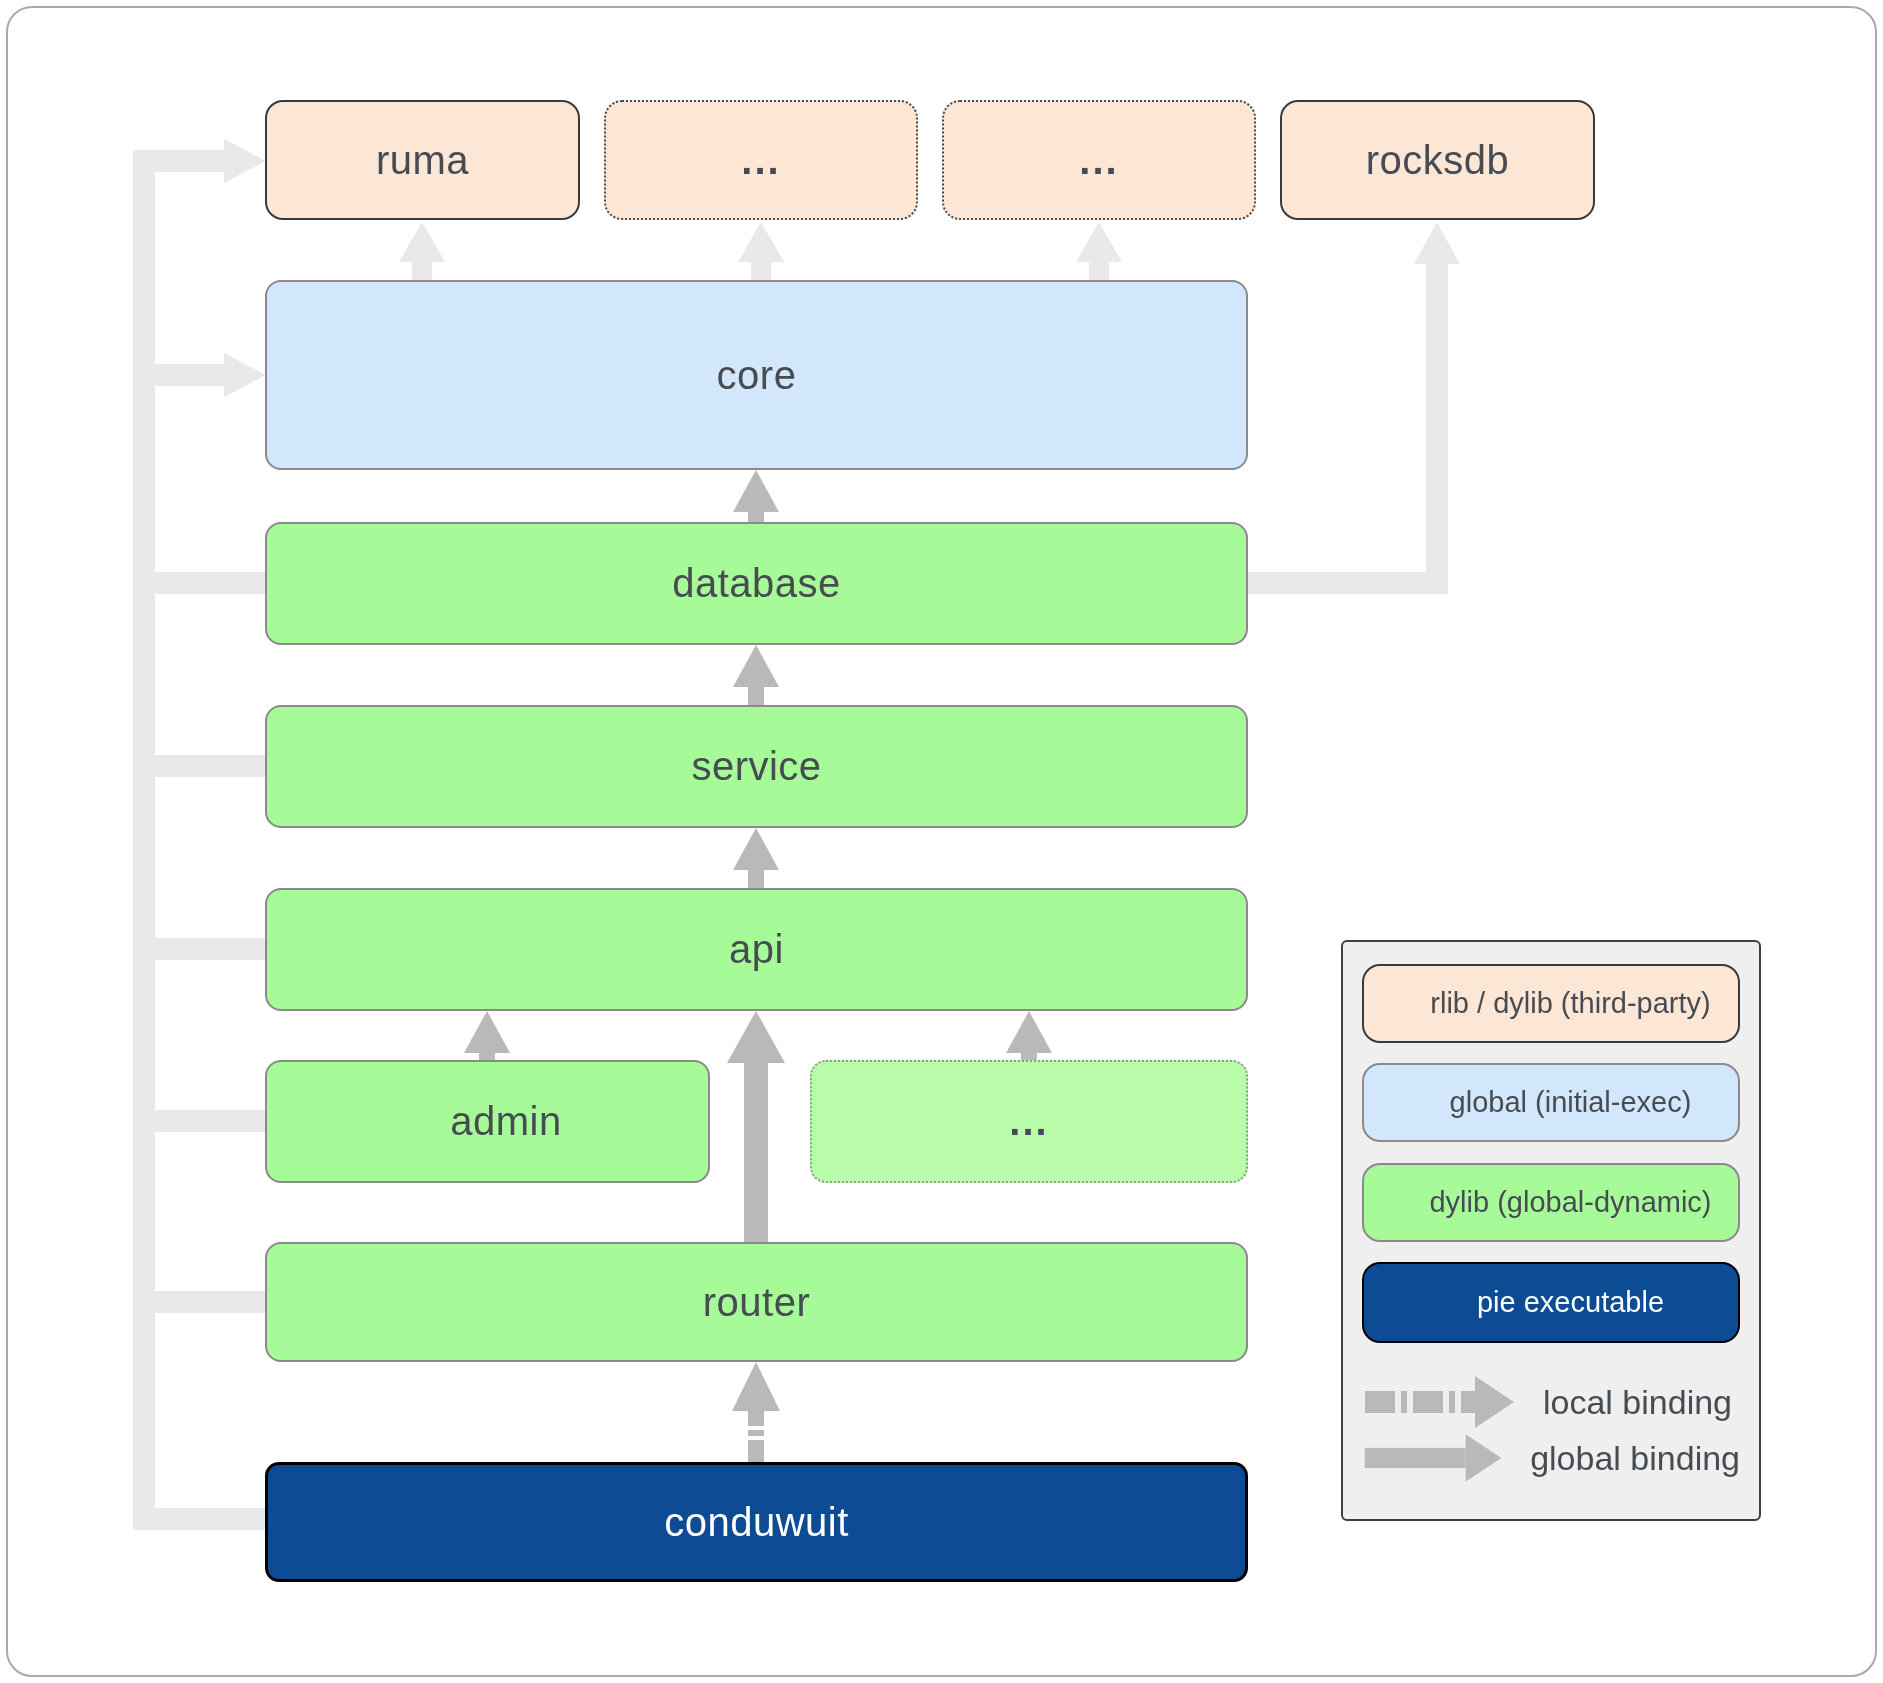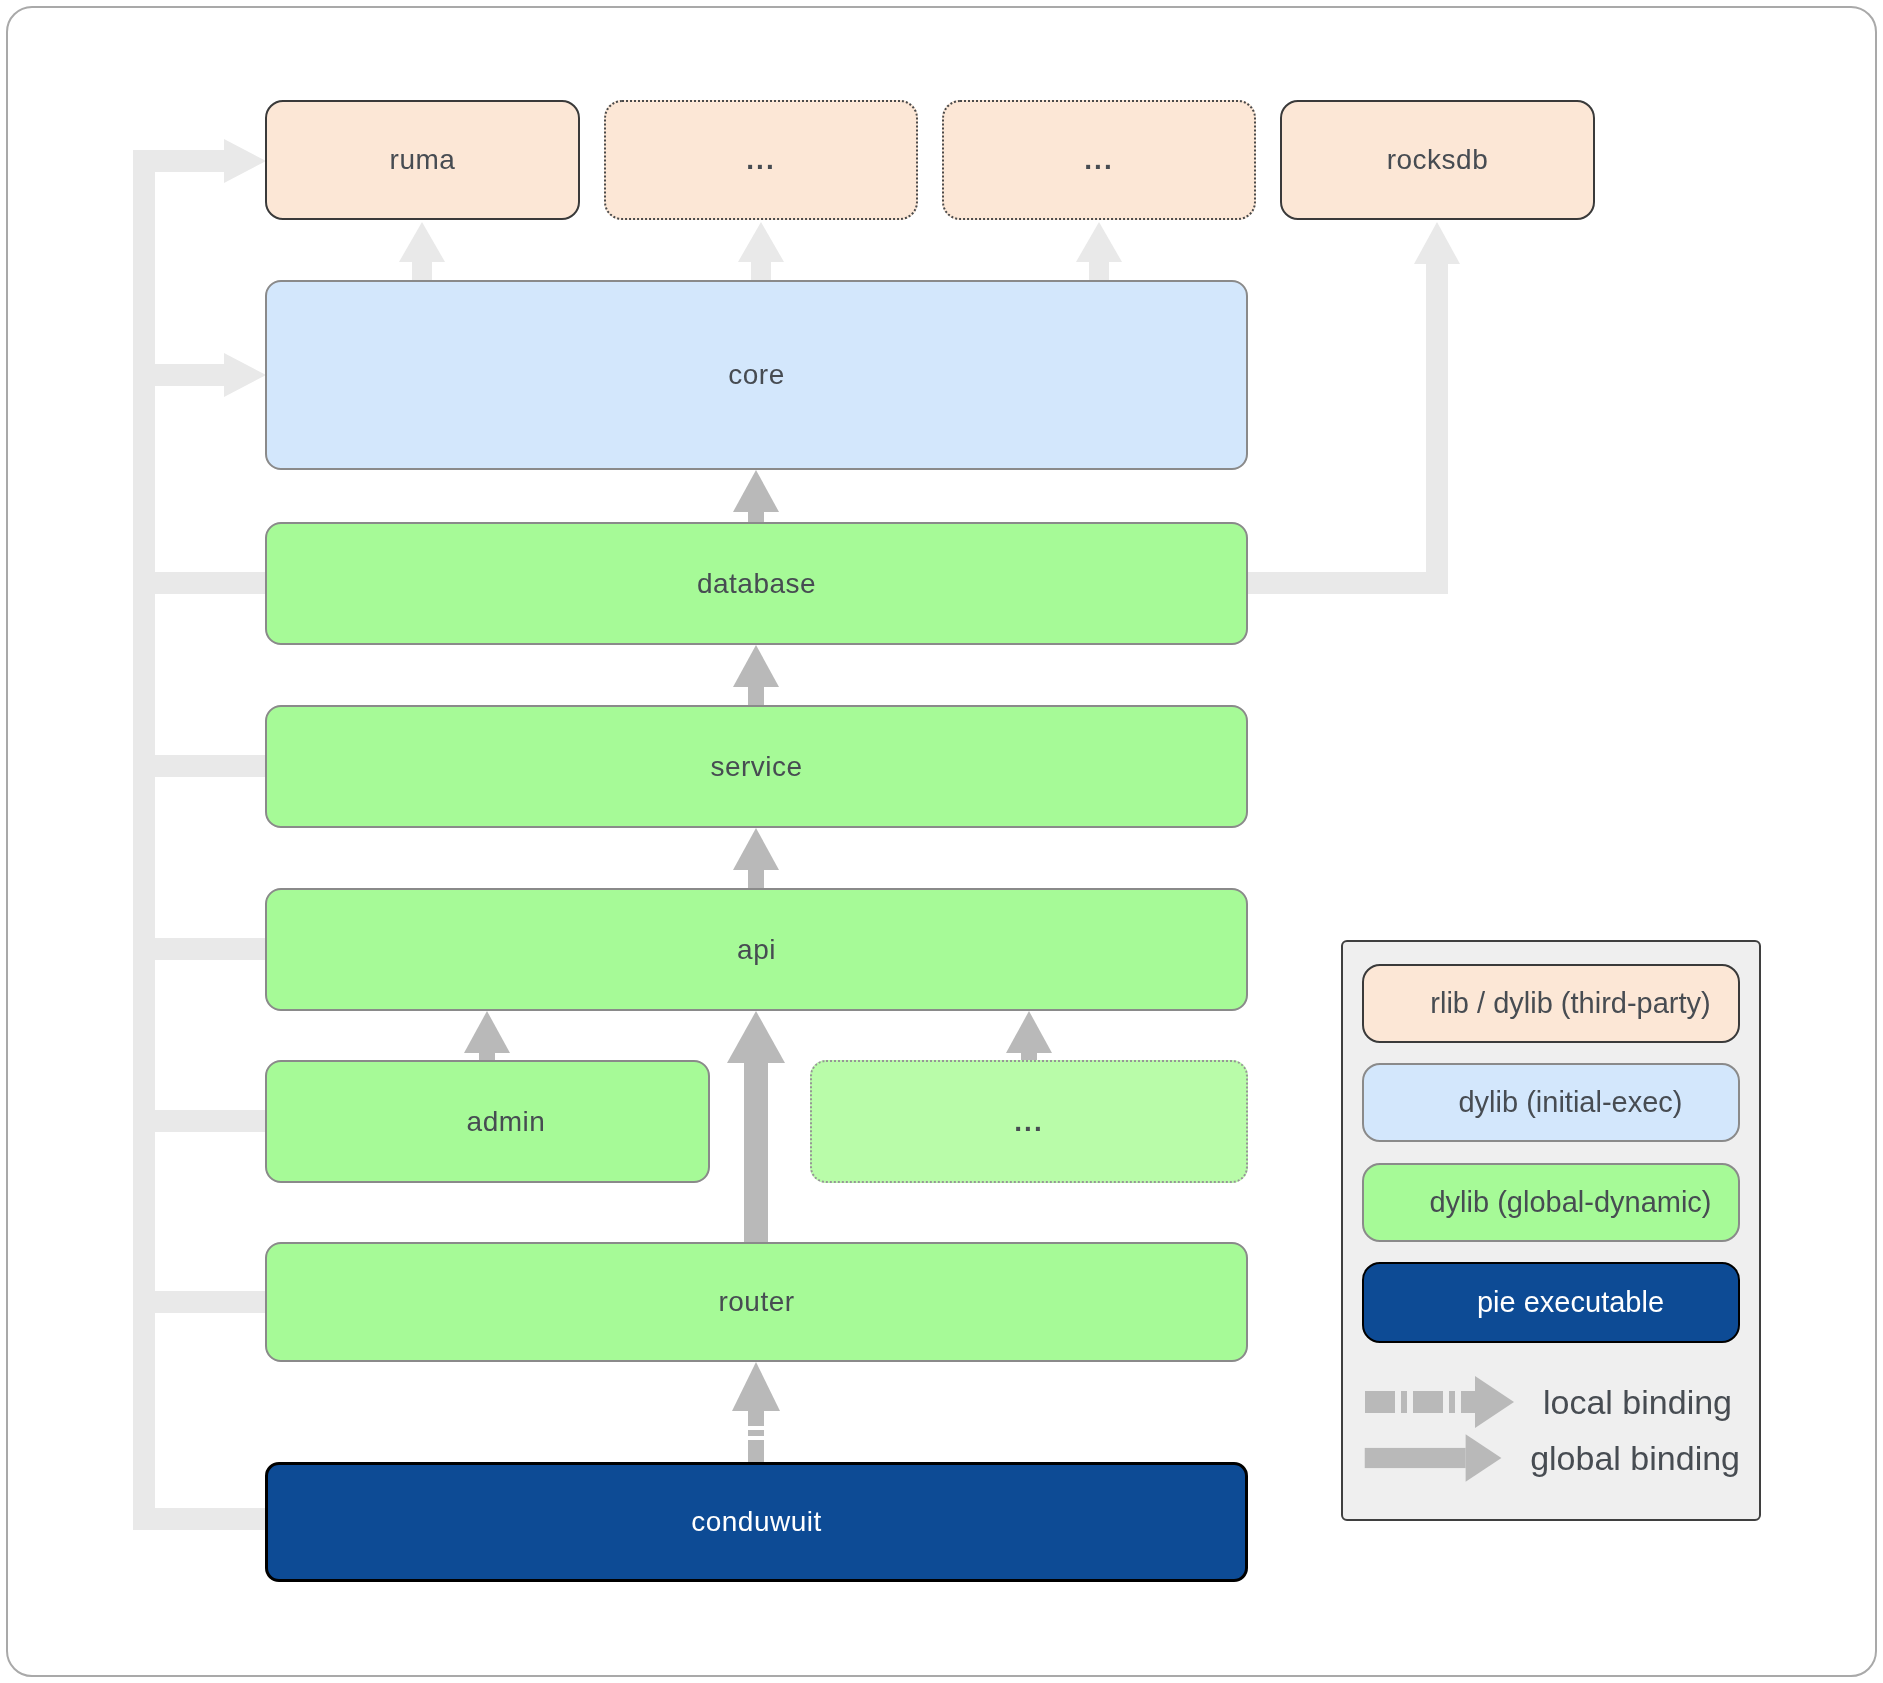--- a/index.html
+++ b/index.html
@@ -9,21 +9,21 @@
   }
   .frame{
     position:absolute;left:6px;top:6px;right:6px;bottom:6px;
     border:2px solid #a9a9a9;border-radius:26px;pointer-events:none;
   }
   svg.edges{position:absolute;left:0;top:0;}
   .lt{fill:var(--c-trunk);}
   .md{fill:var(--c-arrow);}
   .node{
     position:absolute;display:flex;align-items:center;justify-content:center;
-    font-size:28px;color:var(--c-text);box-sizing:border-box;border-radius:16px;
+    font-size:40px;color:var(--c-text);box-sizing:border-box;border-radius:16px;
     letter-spacing:0.5px;
   }
   .third{background:var(--c-third);border:2.5px solid #3a3a3a;border-radius:18px;}
   .third.dotted{border:2.5px dotted #4a4a4a;}
   .blue{background:var(--c-blue);border:2px solid #8a8a8a;}
   .green{background:var(--c-green);border:2px solid #8a8a8a;}
   .green.lightg{background:var(--c-greenlight);border:2.5px dotted #969696;}
   .navy{background:var(--c-navy);border:3px solid #000;color:#fff;border-radius:14px;}
   .ellipsis{font-weight:700;letter-spacing:2px;}
   .legend{
@@ -158,21 +158,21 @@
 
   <div class="node navy" style="left:265px;top:1462px;width:983px;height:120px;">
     <span>conduwuit</span>
   </div>
 
   <div class="legend">
     <div class="item i-third">
       <span>rlib / dylib (third-party)</span>
     </div>
     <div class="item i-blue">
-      <span>dylib (initial-exec)</span>
+      <span>global (initial-exec)</span>
     </div>
     <div class="item i-green">
       <span>dylib (global-dynamic)</span>
     </div>
     <div class="item i-navy">
       <span>pie executable</span>
     </div>
 
     <div class="bindrow local">
       <svg width="155" height="56" viewBox="0 0 155 56">

